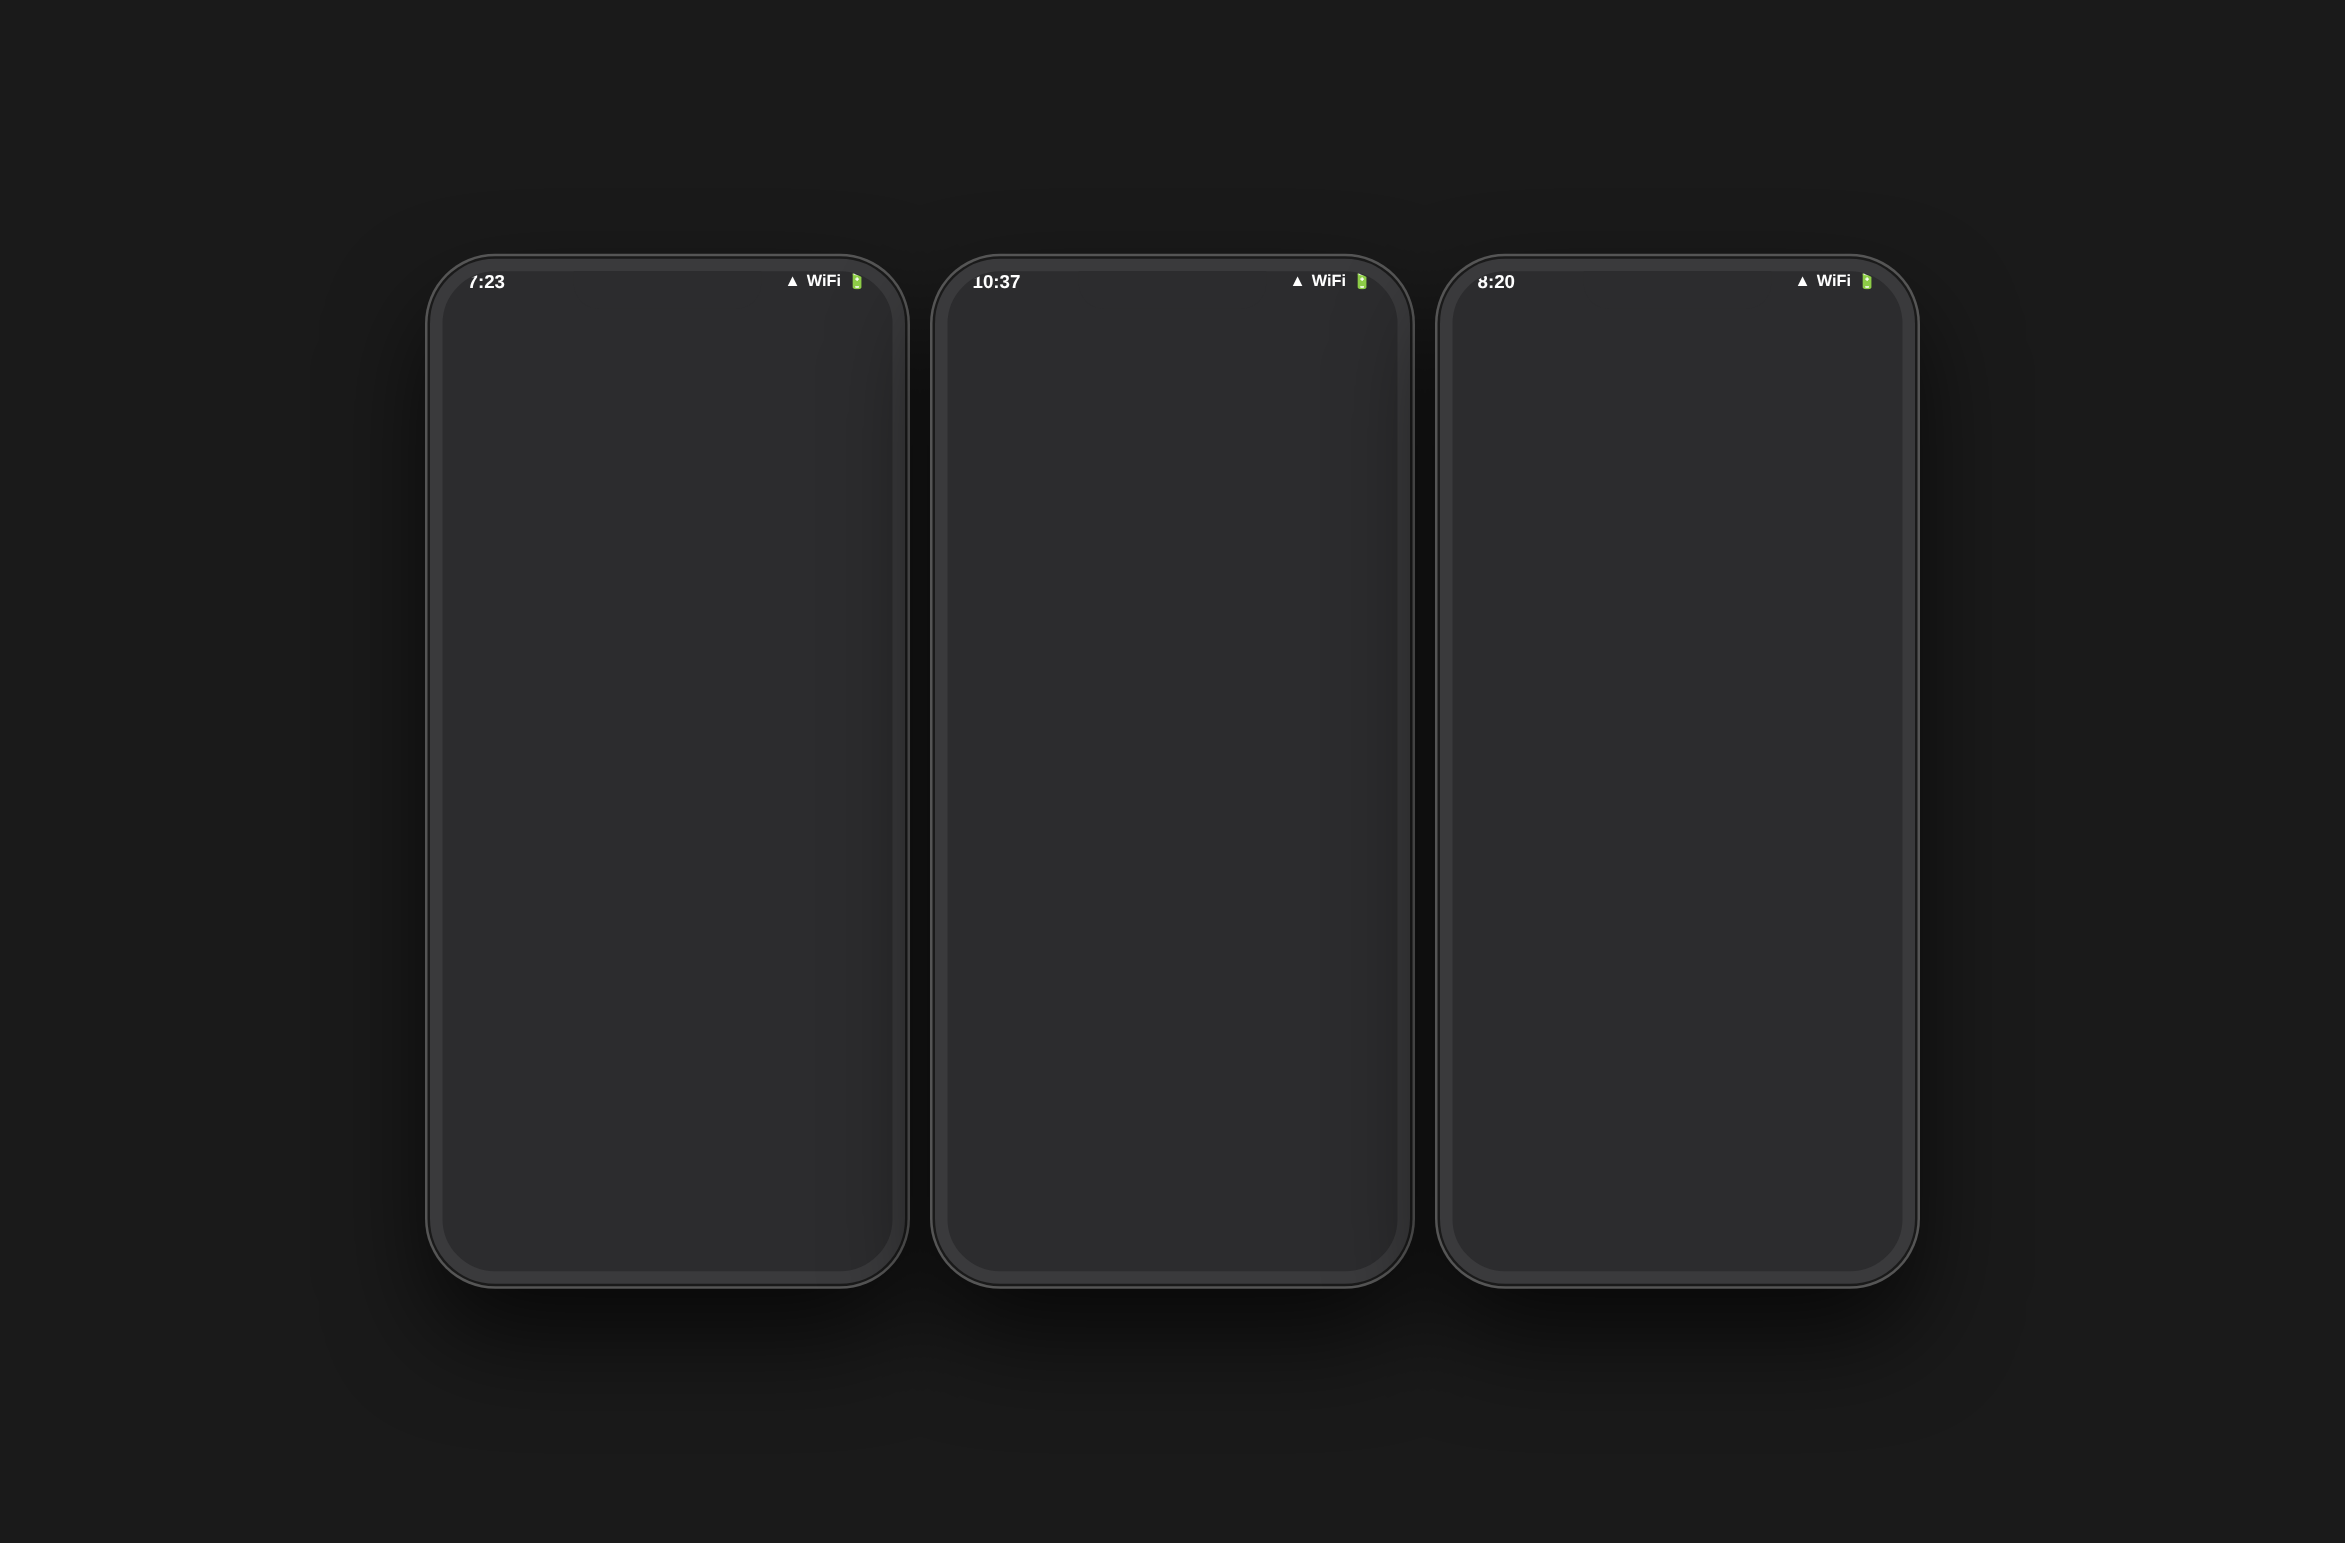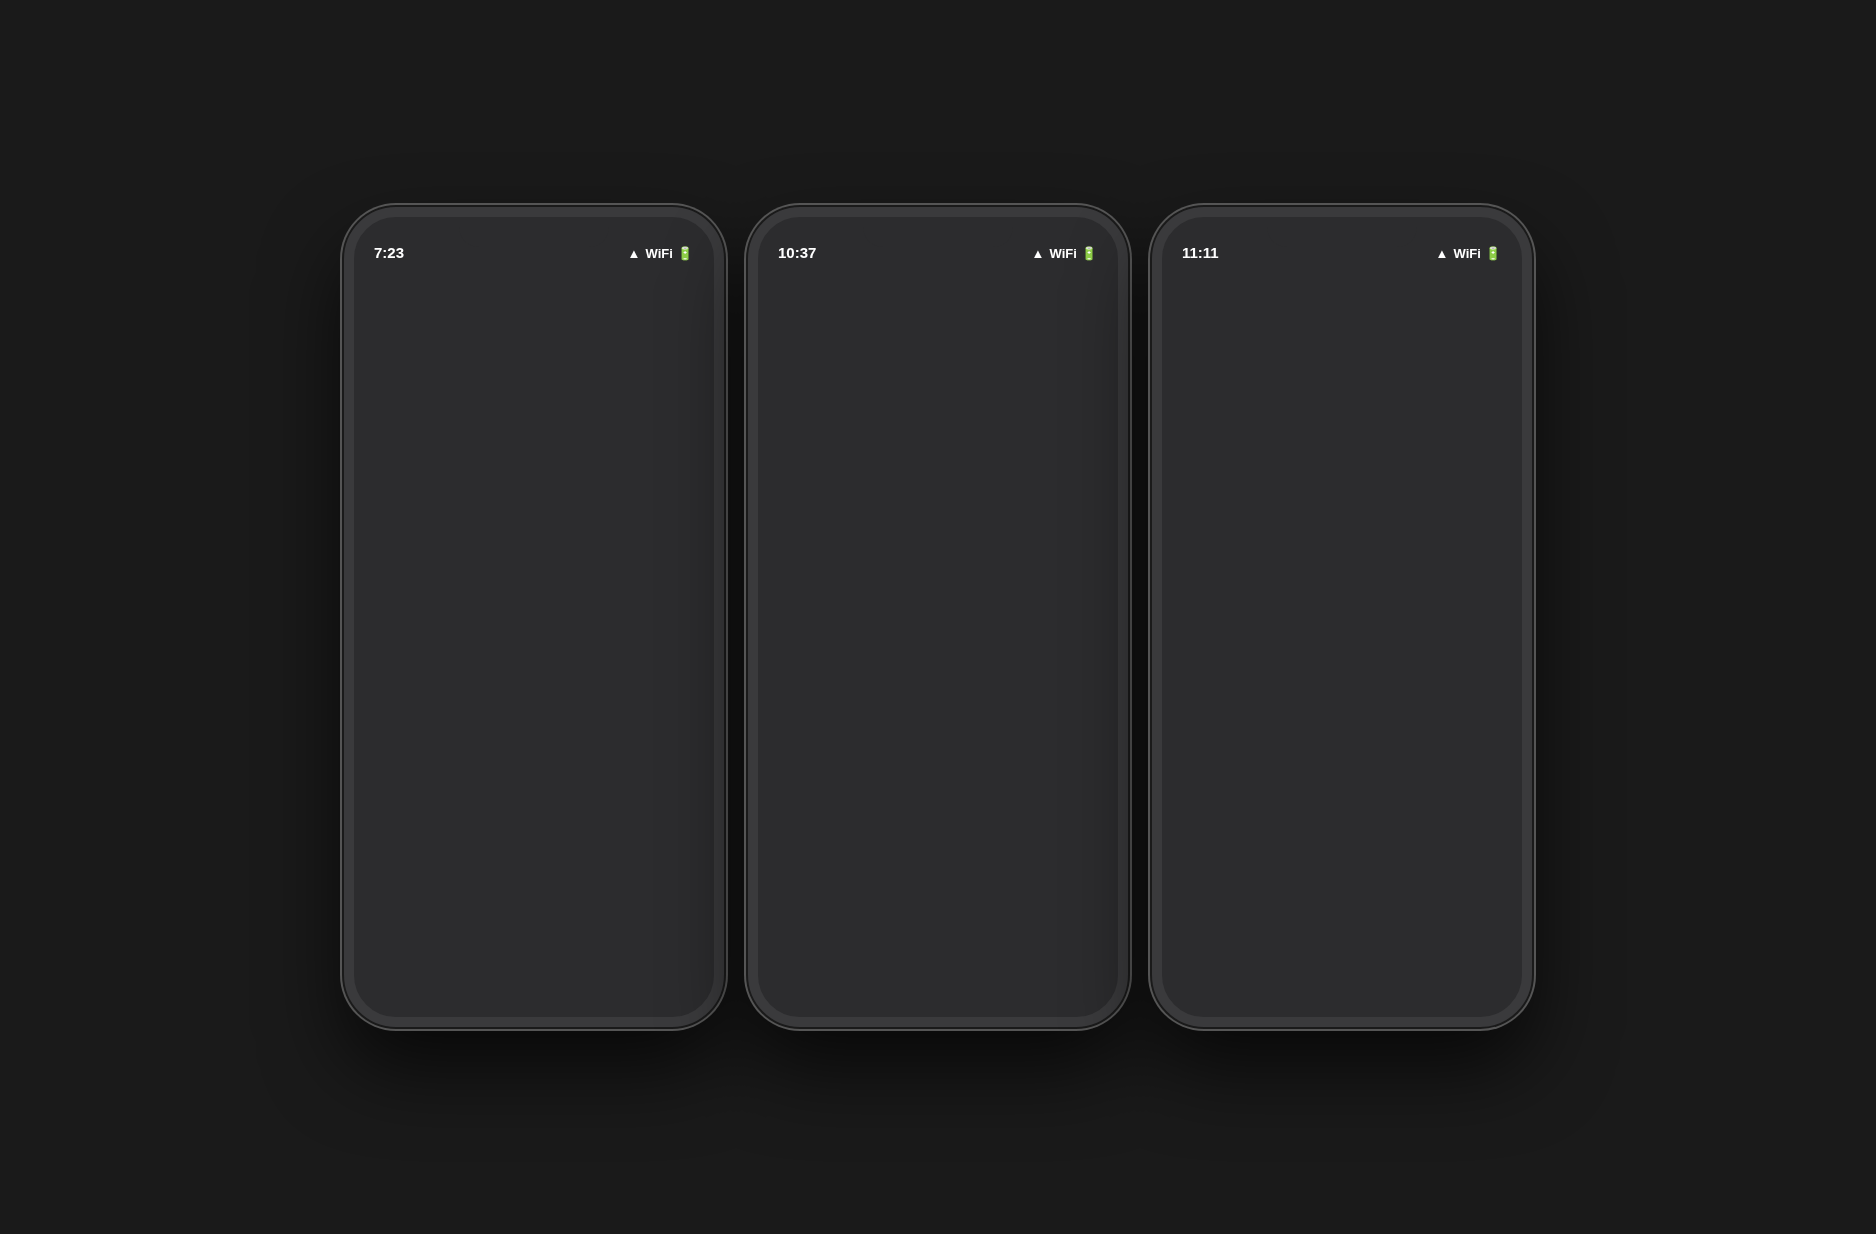--- a/index.html
+++ b/index.html
@@ -54,21 +54,21 @@
       border-radius: 0 0 20px 20px;
       z-index: 100;
     }
 
     
     .status-bar {
       position: absolute;
       top: 0; left: 0; right: 0;
       height: 44px;
       display: flex;
-      align-items: flex-end;
+      align-items: flex-start;
       justify-content: space-between;
       padding: 0 20px;
       z-index: 99;
       color: white;
       font-size: 13px;
       font-weight: 600;
     }
 
     .status-time { font-size: 15px; font-weight: 700; }
 
@@ -1055,21 +1055,21 @@
     </div>
   </div>
   <div class="phone-frame"></div>
 </div>
 
 <div class="phone-wrapper">
   <div class="phone-screen bg-gradient-3">
     <div class="notch"></div>
 
     <div class="status-bar">
-      <span class="status-time">11:11</span>
+      <span class="status-time">8:20</span>
       <div class="status-icons">
         <span>▲</span>
         <span>WiFi</span>
         <span>🔋</span>
       </div>
     </div>
 
     <div class="screen-content">
 
       <div style="display:flex; padding: 8px 14px; gap: 10px; align-items:flex-start;">

